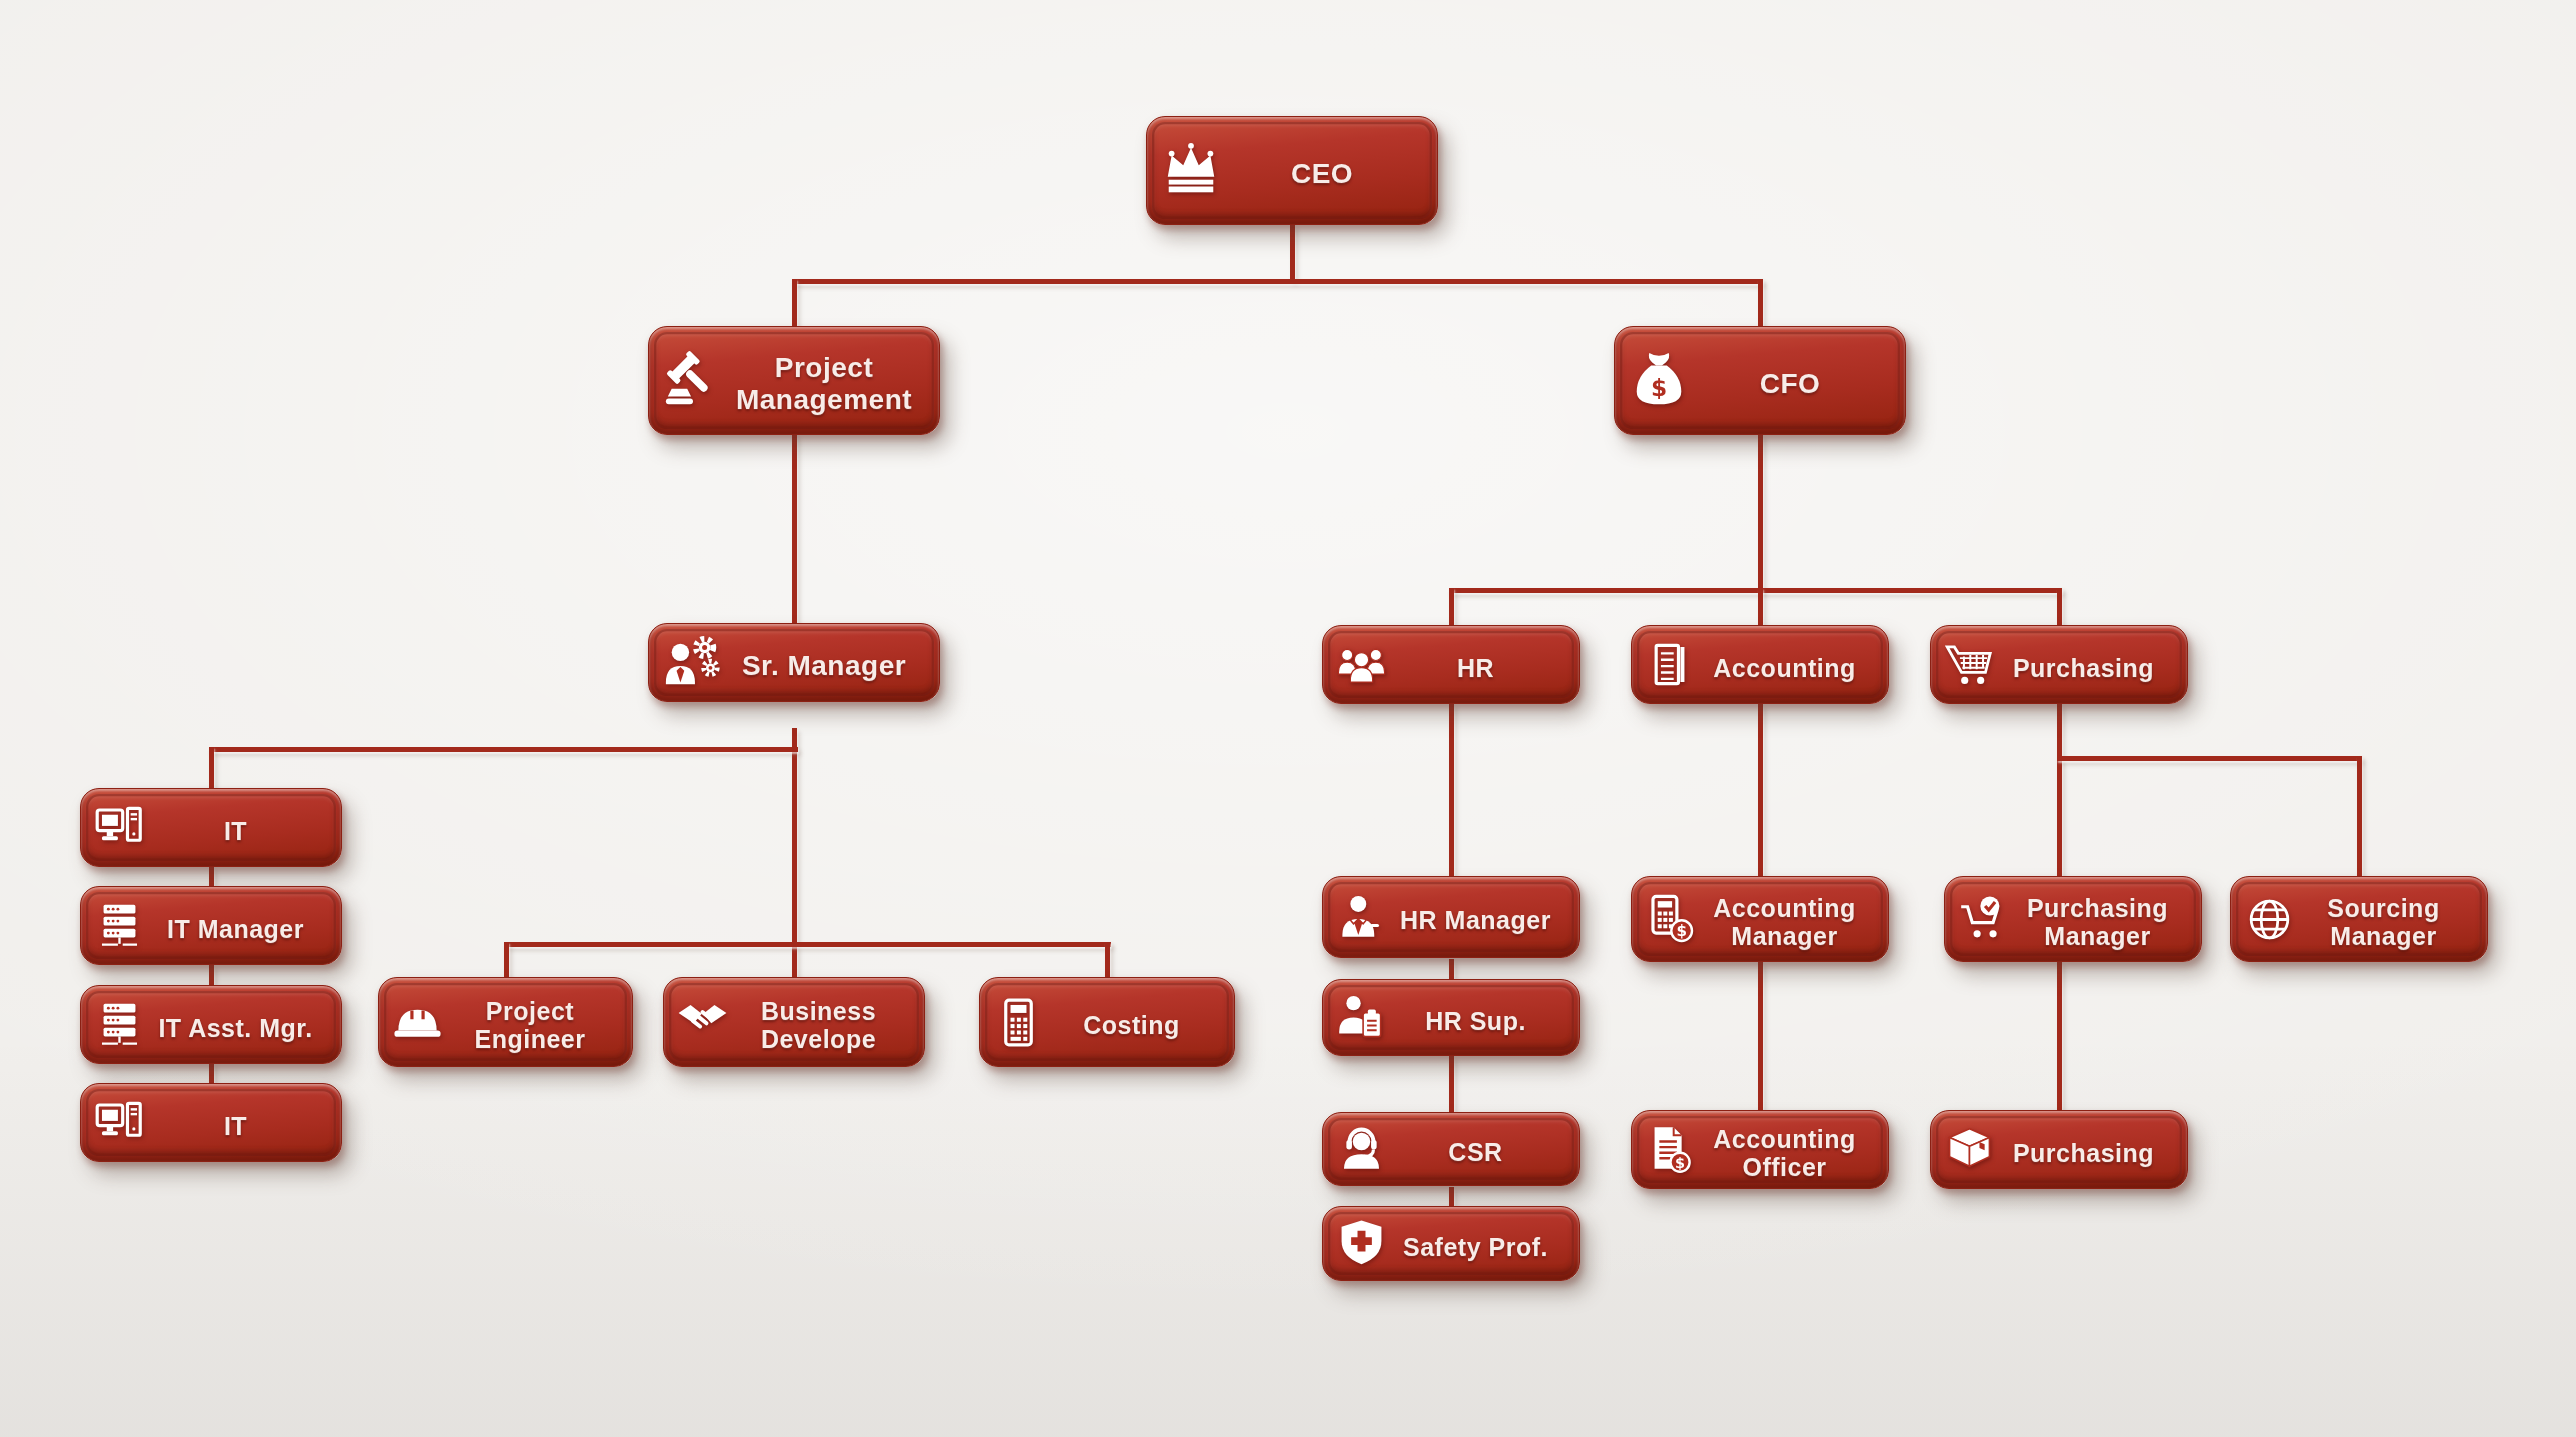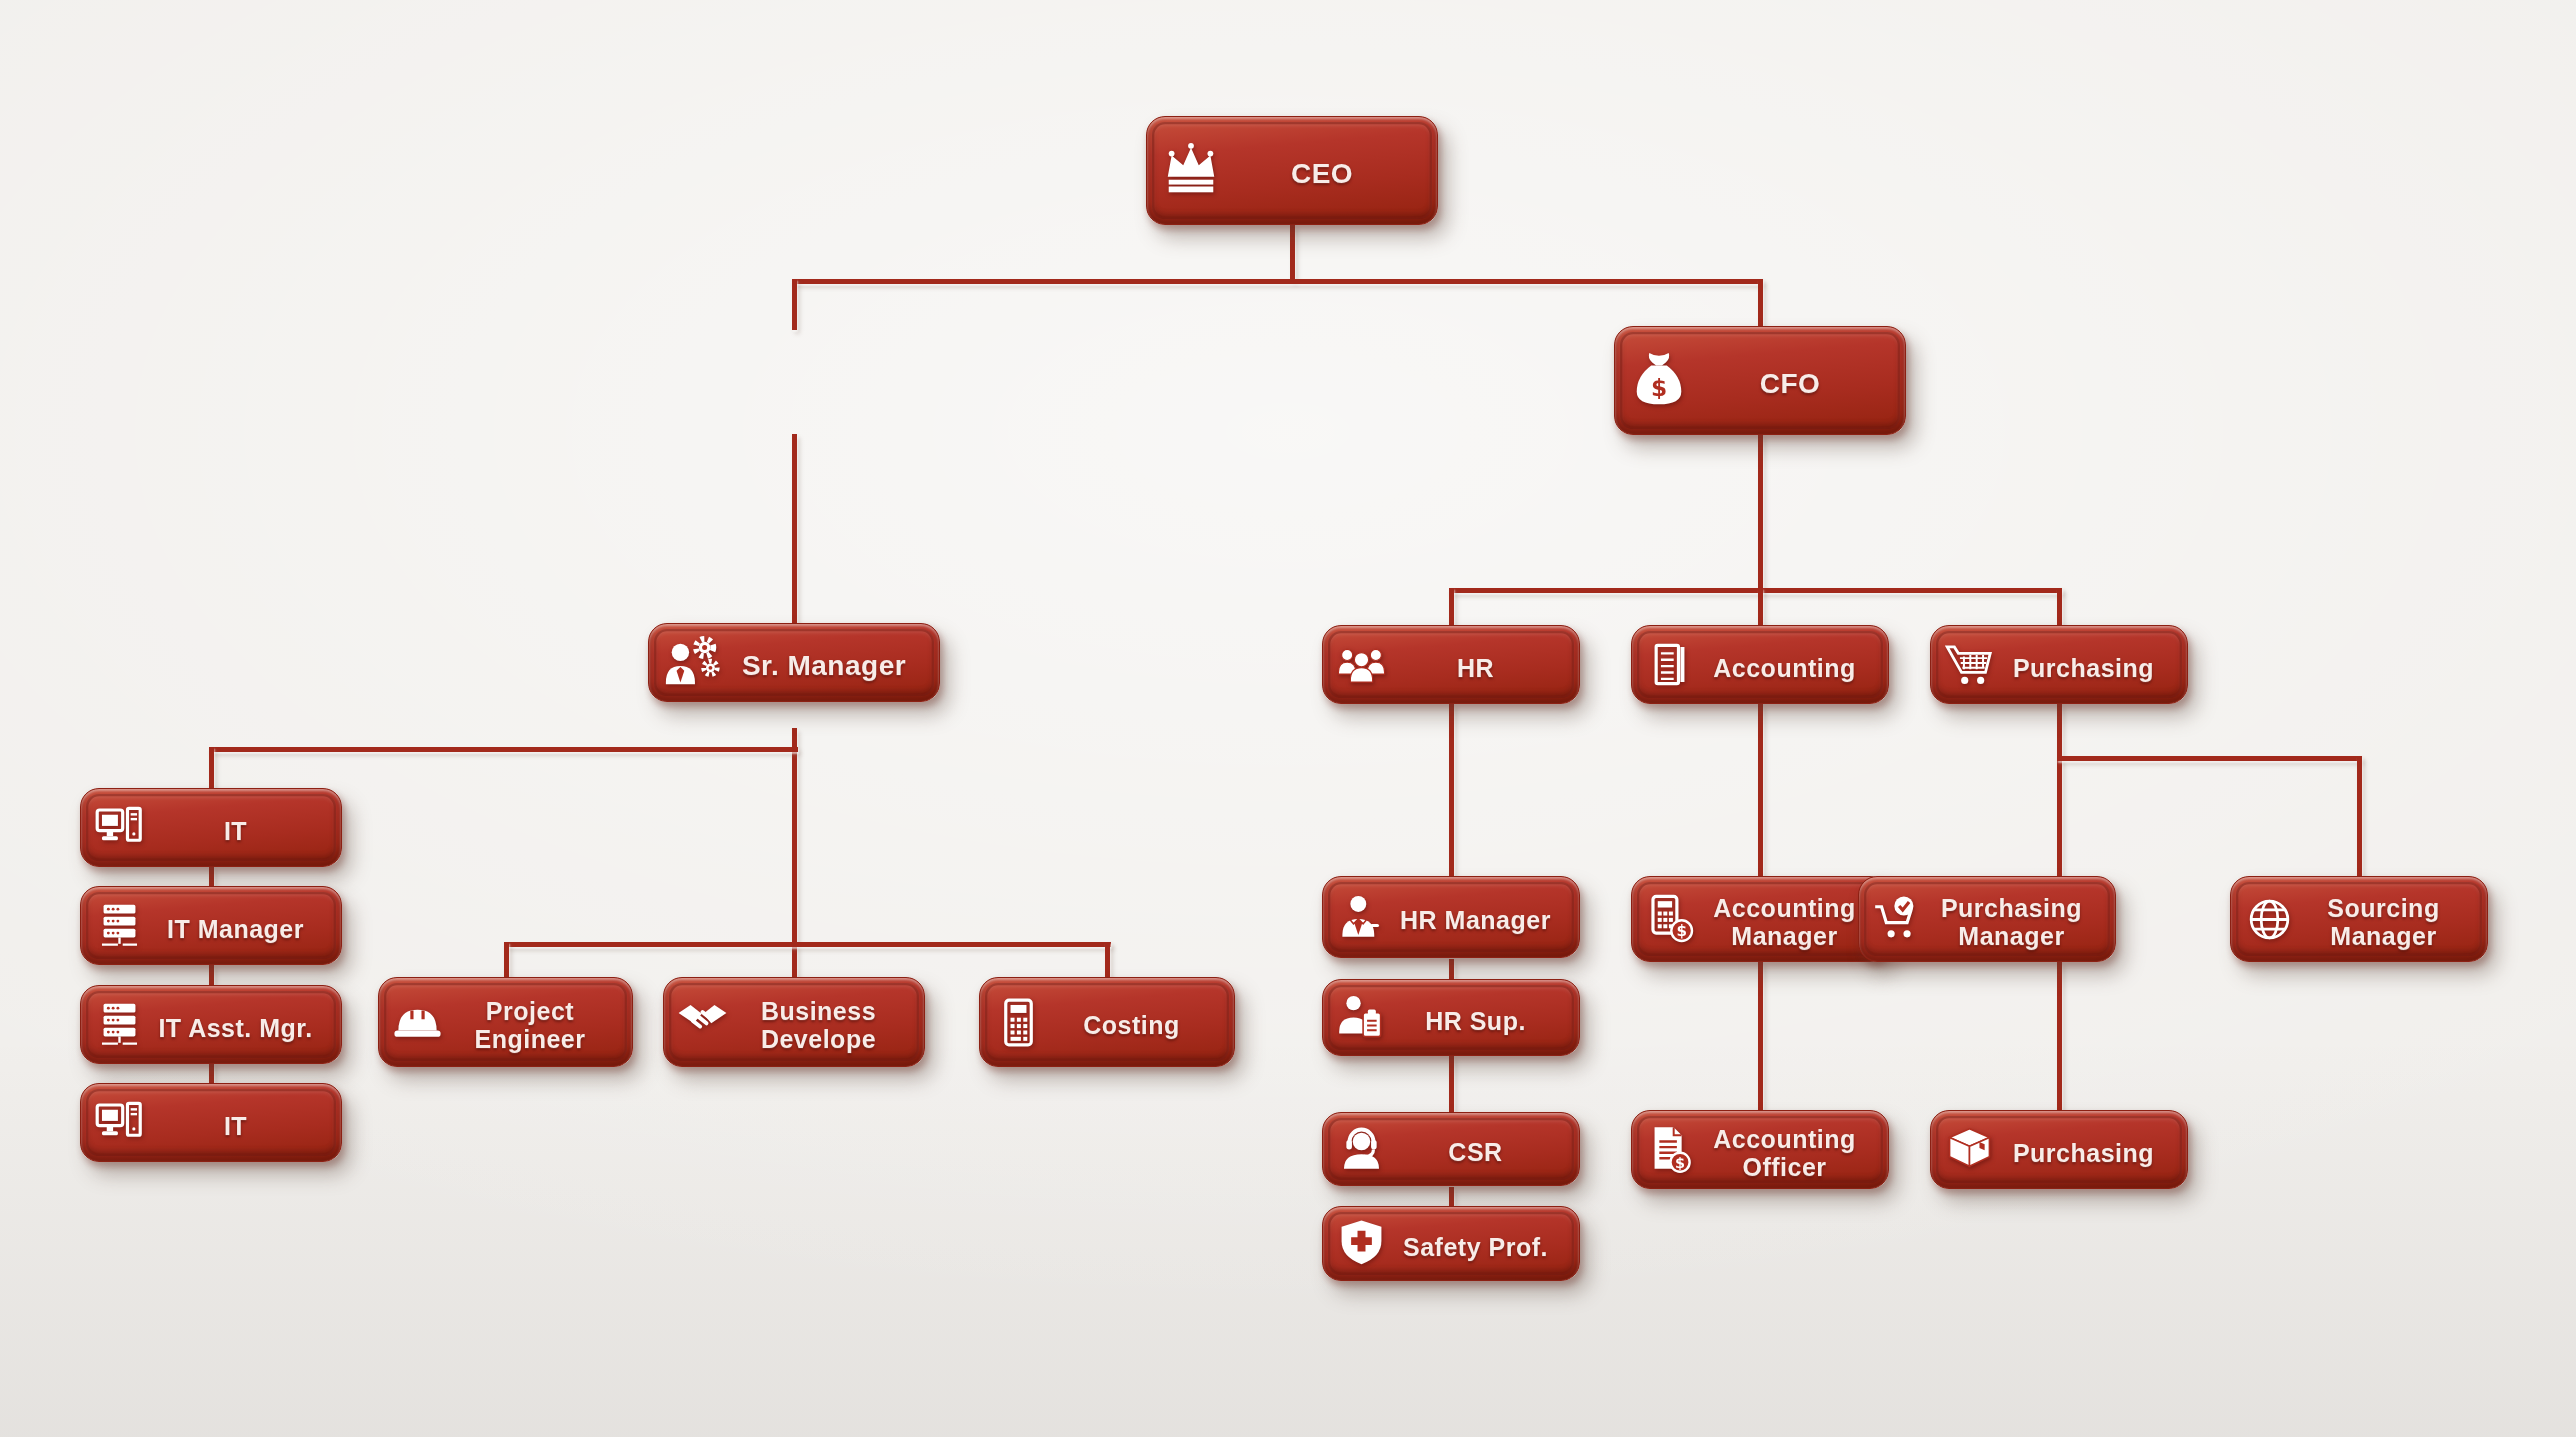--- a/index.html
+++ b/index.html
@@ -103,20 +103,37 @@
             <circle cx="12" cy="14" r="3"></circle>
             <circle cx="32" cy="6" r="3"></circle>
             <circle cx="52" cy="14" r="3"></circle>
             <rect x="9" y="41" width="46" height="5"></rect>
             <rect x="9" y="48" width="46" height="6"></rect>
           </g>
         </svg>
       </span>
     <span class="label">CEO</span>
   </div>
+  <div class="node lg" style="left:648px;top:326px;width:292px;height:109px">
+    <span class="icon i64">
+        <svg viewBox="0 0 64 64">
+          <g fill="#fff">
+            <g transform="rotate(-45 22 18)">
+              <rect x="8" y="13" width="28" height="10" rx="2"></rect>
+              <rect x="5" y="10" width="6" height="16" rx="2"></rect>
+              <rect x="33" y="10" width="6" height="16" rx="2"></rect>
+            </g>
+            <rect x="22" y="28" width="28" height="8" rx="4" transform="rotate(45 36 32)"></rect>
+            <path d="M6 48 h24 l-4 -8 h-16 z"></path>
+            <rect x="4" y="50" width="28" height="6" rx="3"></rect>
+          </g>
+        </svg>
+      </span>
+    <span class="label">Project Management</span>
+  </div>
   <div class="node lg" style="left:1614px;top:326px;width:292px;height:109px">
     <span class="icon i64">
         <svg viewBox="0 0 64 64">
           <g fill="#fff">
             <path d="M25 13 q-5 -5 -3 -10 q5 3 10 3 q5 0 10 -3 q2 5 -3 10 l-4 3 h-6 z"></path>
             <path d="M24 16 h16 q15 11 15 27 q0 13 -23 13 q-23 0 -23 -13 q0 -16 15 -27 z"></path>
             <text x="32" y="47" font-size="24" font-weight="bold" fill="var(--node-red)" text-anchor="middle" font-family="DejaVu Sans, sans-serif">$</text>
           </g>
         </svg>
       </span>
@@ -390,21 +407,21 @@
         <svg viewBox="0 0 64 64">
           <path d="M12 4 h24 l10 10 v42 h-34 z" fill="#fff"></path>
           <path d="M36 4 v10 h10" fill="none" stroke="var(--node-red)" stroke-width="2.5"></path>
           <path d="M18 22 h22 M18 29 h22 M18 36 h22 M18 43 h14" stroke="var(--node-red)" stroke-width="3"></path>
           <circle cx="44" cy="48" r="12" fill="var(--node-red)" stroke="#fff" stroke-width="3"></circle>
           <text x="44" y="55" font-size="18" font-weight="bold" fill="#fff" text-anchor="middle" font-family="DejaVu Sans, sans-serif">$</text>
         </svg>
       </span>
     <span class="label">Accounting Officer</span>
   </div>
-  <div class="node sm" style="left:1858px;top:876px;width:258px;height:86px">
+  <div class="node sm" style="left:1944px;top:876px;width:258px;height:86px">
     <span class="icon i52">
         <svg viewBox="0 0 64 64">
           <g stroke="#fff" stroke-width="4" fill="none">
             <path d="M4 16 h8 l6 20 h26 l5 -16"></path>
           </g>
           <circle cx="24" cy="50" r="4.5" fill="#fff"></circle>
           <circle cx="44" cy="50" r="4.5" fill="#fff"></circle>
           <circle cx="40" cy="15" r="12" fill="#fff"></circle>
           <path d="M34 15 l4.5 5 8 -10" stroke="var(--node-red)" stroke-width="4" fill="none"></path>
         </svg>

